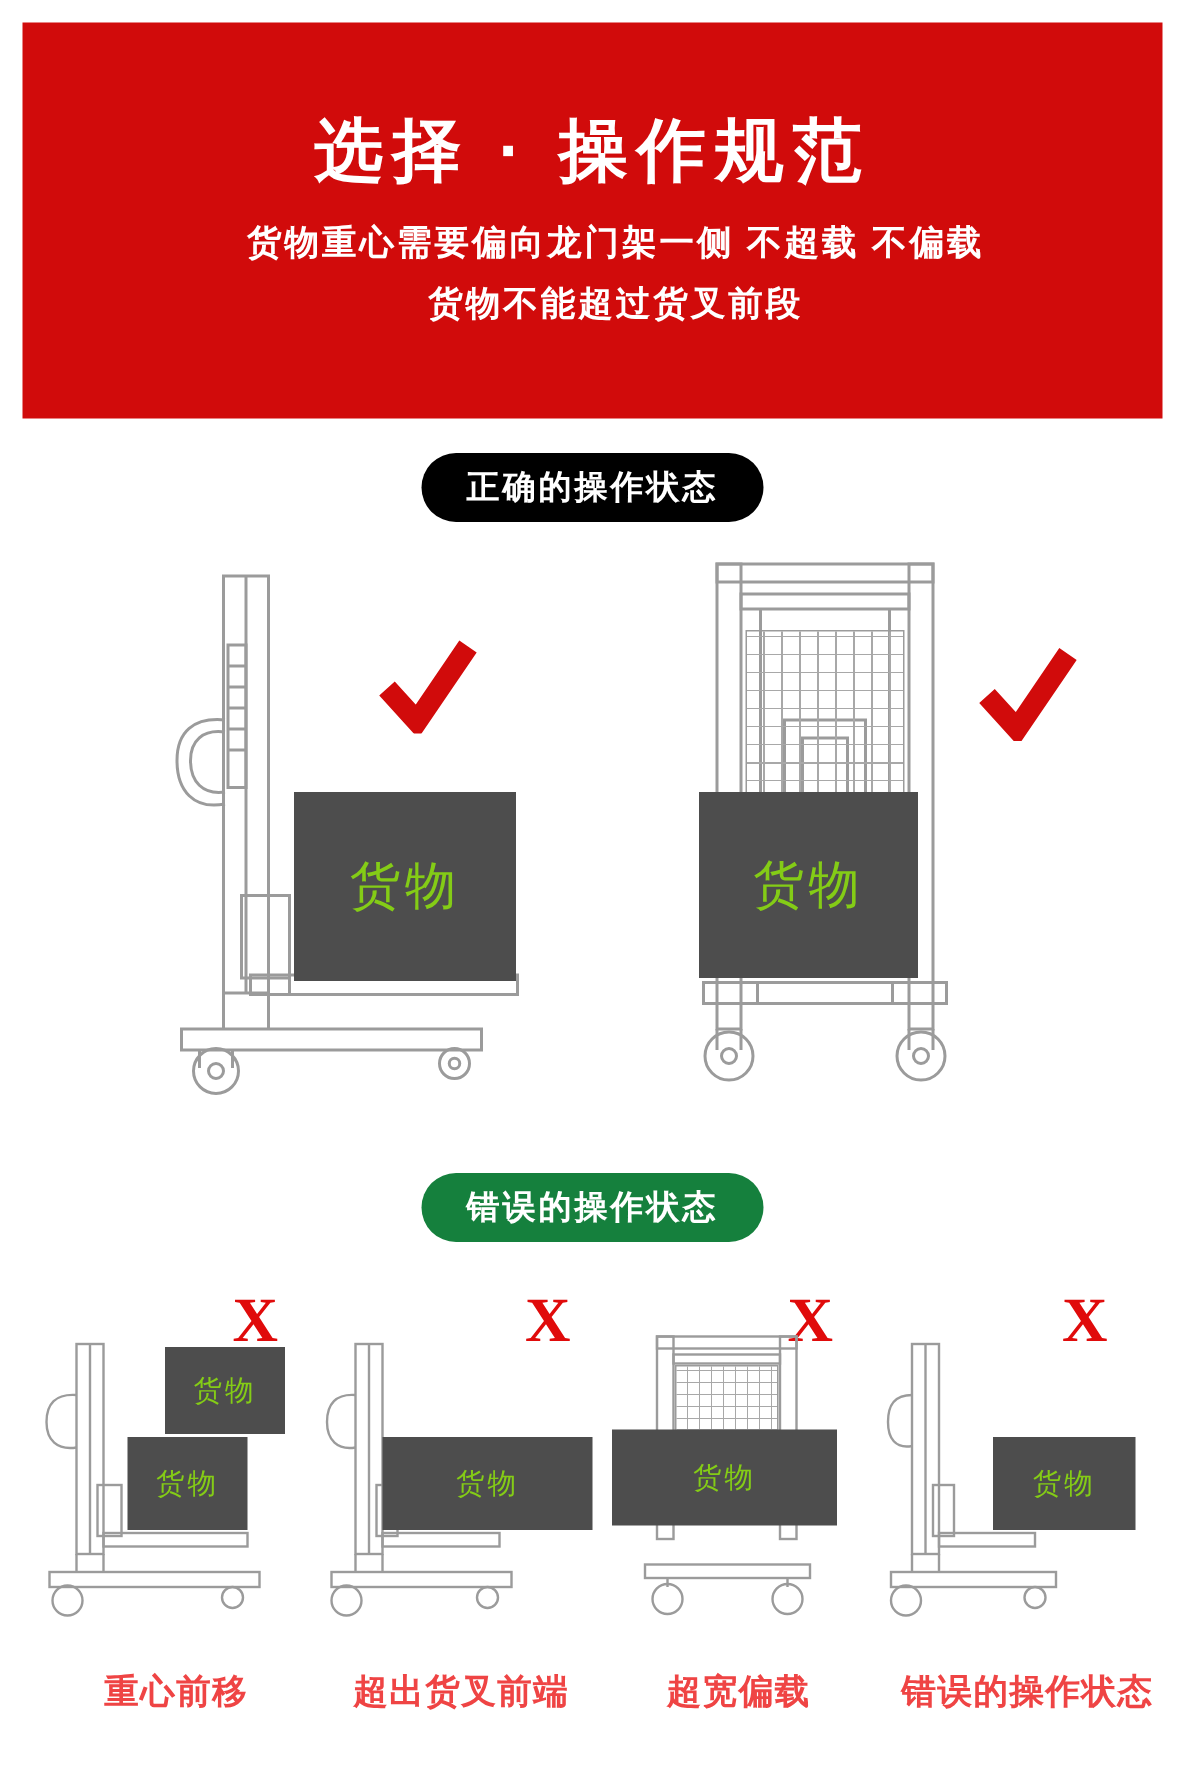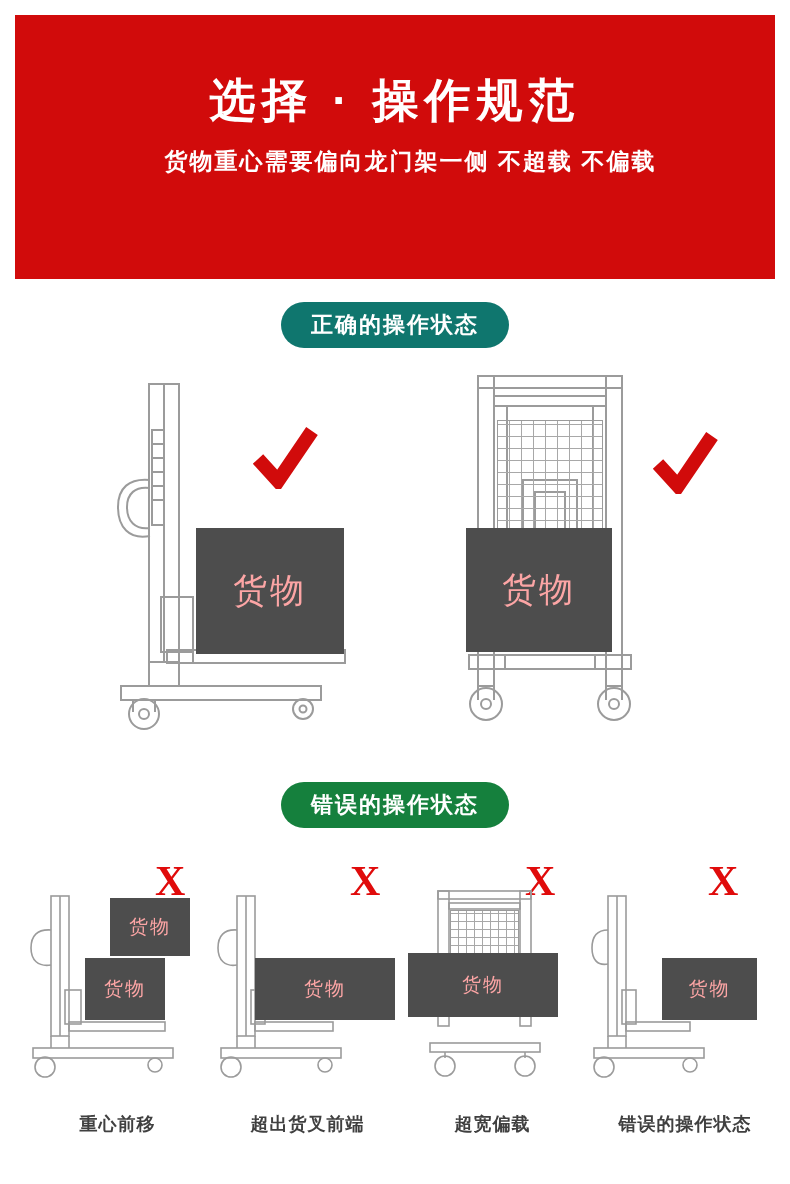--- a/index.html
+++ b/index.html
@@ -11,61 +11,62 @@
             background:#d10b0b; color:#ffffff; text-align:center; padding-top:58px; }
   .banner-title { font-size:46px; font-weight:bold; letter-spacing:6px; line-height:1.2; }
   .banner-line { font-size:23px; font-weight:bold; letter-spacing:2px;margin-left:31px; }
   .banner-line.first { margin-top:18px; }
   .banner-line.second { margin-top:10px; }
 
   
   .pill { position:absolute; left:50%; transform:translateX(-50%);
           color:#fff; font-size:22px; font-weight:bold; letter-spacing:2px;
           padding:8px 30px; border-radius:26px; white-space:nowrap; }
-  .pill.correct { top:302px; background:#0f766e;text-align:center; }
+  .pill.correct { top:302px; background:#000000;text-align:center; }
   .pill.wrong   { top:782px; background:#15803d; }
 
   
   .illus { position:absolute; }
   svg.lineart { display:block; }
 
   .grid-panel { position:absolute; border:1px solid #9b9b9b;
     background:
       repeating-linear-gradient(0deg,  rgba(0,0,0,0) 0 11px, #a8a8a8 11px 12px),
       repeating-linear-gradient(90deg, rgba(0,0,0,0) 0 11px, #a8a8a8 11px 12px);
   }
   .grid-panel.small {
     background:
       repeating-linear-gradient(0deg,  rgba(0,0,0,0) 0 7px, #a8a8a8 7px 8px),
       repeating-linear-gradient(90deg, rgba(0,0,0,0) 0 7px, #a8a8a8 7px 8px);
   }
 
-  .cargo { position:absolute; background:#4d4d4d; color:#fca5a5;
+  .cargo { position:absolute; background:#4d4d4d; color:#84cc16;
            display:flex; align-items:center; justify-content:center;
            letter-spacing:3px; }
   .cargo.big   { font-size:34px; }
   .cargo.small { font-size:19px; letter-spacing:2px; }
 
   .check { position:absolute; }
 
   .col { position:absolute; top:860px; height:290px; }
   .x-mark { position:absolute; color:#e00b0b; font-size:42px; font-weight:900;
             line-height:1; font-family:"Liberation Serif", serif; }
   .caption { position:absolute; left:0; top:252px; width:100%;
-             text-align:center; font-size:18px; font-weight:bold; color:#404040;
+             text-align:center; font-size:23px; font-weight:bold; color:#ef4444;
              letter-spacing:1px; white-space:nowrap; }
 </style>
 </head>
 <body>
 
 <main class="page">
 
   <div class="banner">
     <div class="banner-title">选择 · 操作规范</div>
     <div class="banner-line first">货物重心需要偏向龙门架一侧 不超载 不偏载</div>
+    <div class="banner-line second">货物不能超过货叉前段</div>
   </div>
 
   <div class="pill correct">正确的操作状态</div>
 
   <div class="illus" style="left:105px; top:372px; width:260px; height:365px;">
     <svg class="lineart" width="260" height="365" viewBox="0 0 260 365">
       <g stroke="#9b9b9b" fill="none" stroke-width="2">
         <g>
           <rect x="44" y="12" width="30" height="278"></rect>
           <line x1="59" y1="12" x2="59" y2="290"></line>

